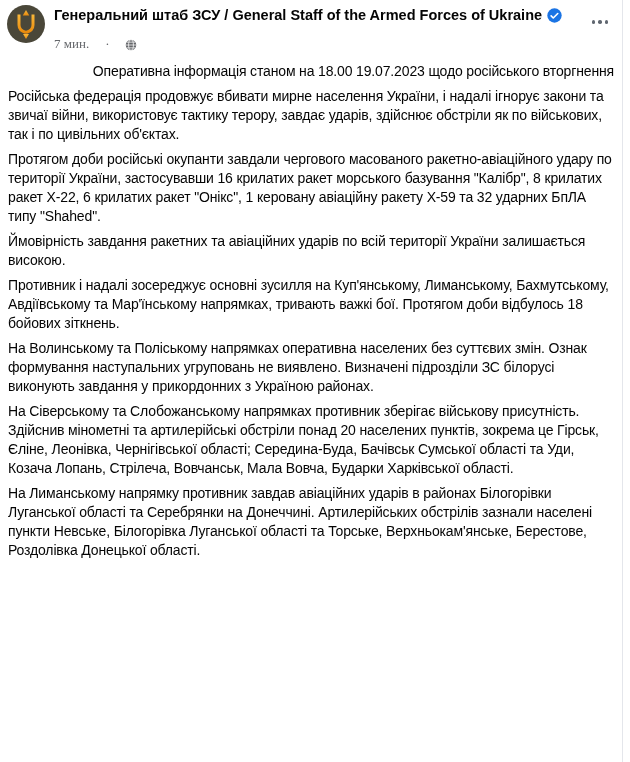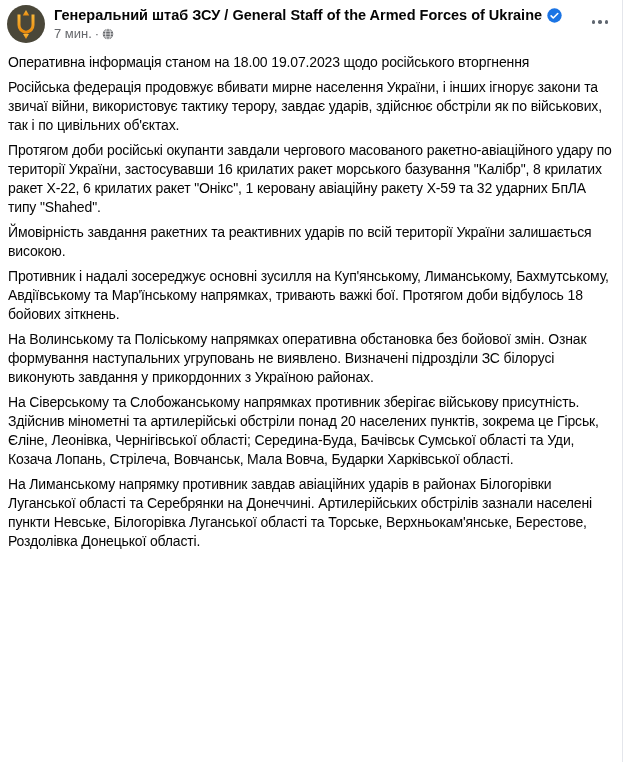--- a/index.html
+++ b/index.html
@@ -32,23 +32,23 @@
   .name-row{
     display:flex;align-items:center;gap:5px;
     margin-top:2px;
   }
   .page-name{
     font-size:14.5px;font-weight:700;color:#050505;
     white-space:nowrap;cursor:pointer;
   }
   .verified{display:inline-flex;flex:0 0 auto;margin-top:1px;}
   .meta-row{
-    display:flex;align-items:center;gap:3px;
-    margin-top:3px;
-    font-size:13px;color:#65676b;
+    display:flex;align-items:center;gap:16px;
+    margin-top:13px;
+    font-size:13px;color:#65676b;font-family:Liberation Serif, serif;
   }
   .meta-row .ts{cursor:pointer;}
   .meta-row .dot{color:#65676b;}
   .globe{display:inline-flex;margin-top:1px;}
   .more-btn{
     position:absolute;right:16px;top:12px;
     display:flex;gap:3px;align-items:center;
     padding:8px 6px;border-radius:6px;cursor:pointer;
   }
   .more-btn i{
@@ -58,21 +58,21 @@
   .post-body{
     margin:10px 16px 0 8px;
   }
   .post-p{
     margin:6px 0 0 0;
     font-size:14px;
     line-height:19px;
     letter-spacing:-0.15px;
     color:#050505;
   }
-  .post-p:first-child{margin-top:0;}
+  .post-p:first-child{margin-top:0;text-align:right;}
 </style>
 </head>
 <body>
 
 <div class="card">
 
   <div class="header">
 
     <div class="avatar">
       <span style="display:inline-flex;">
@@ -121,22 +121,22 @@
 
     <div class="more-btn">
       <i></i>
       <i></i>
       <i></i>
     </div>
   </div>
 
   <div class="post-body">
       <p class="post-p">Оперативна інформація станом на 18.00 19.07.2023 щодо російського вторгнення</p>
-      <p class="post-p">Російська федерація продовжує вбивати мирне населення України, і інших ігнорує закони та звичаї війни, використовує тактику терору, завдає ударів, здійснює обстріли як по військових, так і по цивільних об'єктах.</p>
+      <p class="post-p">Російська федерація продовжує вбивати мирне населення України, і надалі ігнорує закони та звичаї війни, використовує тактику терору, завдає ударів, здійснює обстріли як по військових, так і по цивільних об'єктах.</p>
       <p class="post-p">Протягом доби російські окупанти завдали чергового масованого ракетно-авіаційного удару по території України, застосувавши 16 крилатих ракет морського базування "Калібр", 8 крилатих ракет Х-22, 6 крилатих ракет "Онікс", 1 керовану авіаційну ракету Х-59 та 32 ударних БпЛА типу "Shahed".</p>
-      <p class="post-p">Ймовірність завдання ракетних та реактивних ударів по всій території України залишається високою.</p>
+      <p class="post-p">Ймовірність завдання ракетних та авіаційних ударів по всій території України залишається високою.</p>
       <p class="post-p">Противник і надалі зосереджує основні зусилля на Куп'янському, Лиманському, Бахмутському, Авдіївському та Мар'їнському напрямках, тривають важкі бої. Протягом доби відбулось 18 бойових зіткнень.</p>
-      <p class="post-p">На Волинському та Поліському напрямках оперативна обстановка без бойової змін. Ознак формування наступальних угруповань не виявлено. Визначені підрозділи ЗС білорусі виконують завдання у прикордонних з Україною районах.</p>
+      <p class="post-p">На Волинському та Поліському напрямках оперативна населених без суттєвих змін. Ознак формування наступальних угруповань не виявлено. Визначені підрозділи ЗС білорусі виконують завдання у прикордонних з Україною районах.</p>
       <p class="post-p">На Сіверському та Слобожанському напрямках противник зберігає військову присутність. Здійснив мінометні та артилерійські обстріли понад 20 населених пунктів, зокрема це Гірськ, Єліне, Леонівка, Чернігівської області; Середина-Буда, Бачівськ Сумської області та Уди, Козача Лопань, Стрілеча, Вовчанськ, Мала Вовча, Бударки Харківської області.</p>
       <p class="post-p">На Лиманському напрямку противник завдав авіаційних ударів в районах Білогорівки Луганської області та Серебрянки на Донеччині. Артилерійських обстрілів зазнали населені пункти Невське, Білогорівка Луганської області та Торське, Верхньокам'янське, Берестове, Роздолівка Донецької області.</p>
     </div>
 
 </div>
 
 </body></html>

